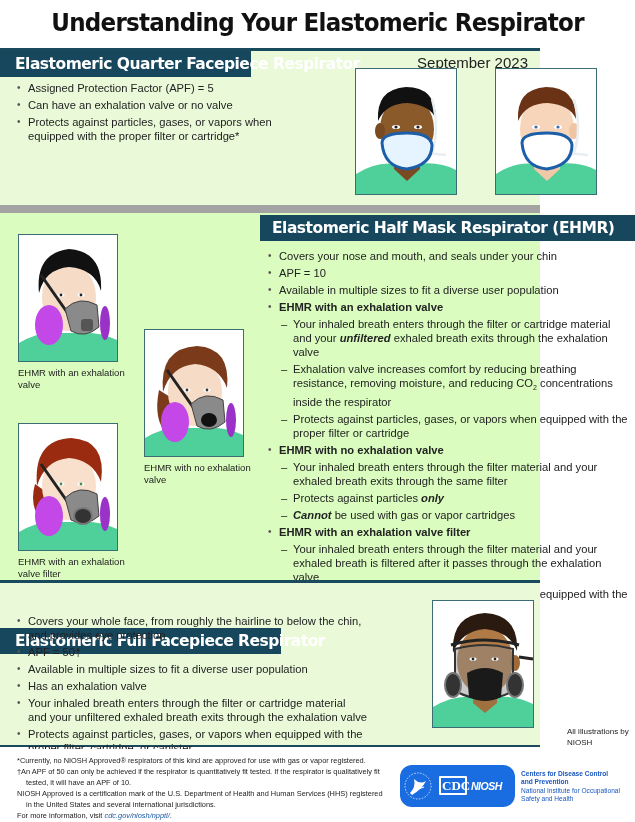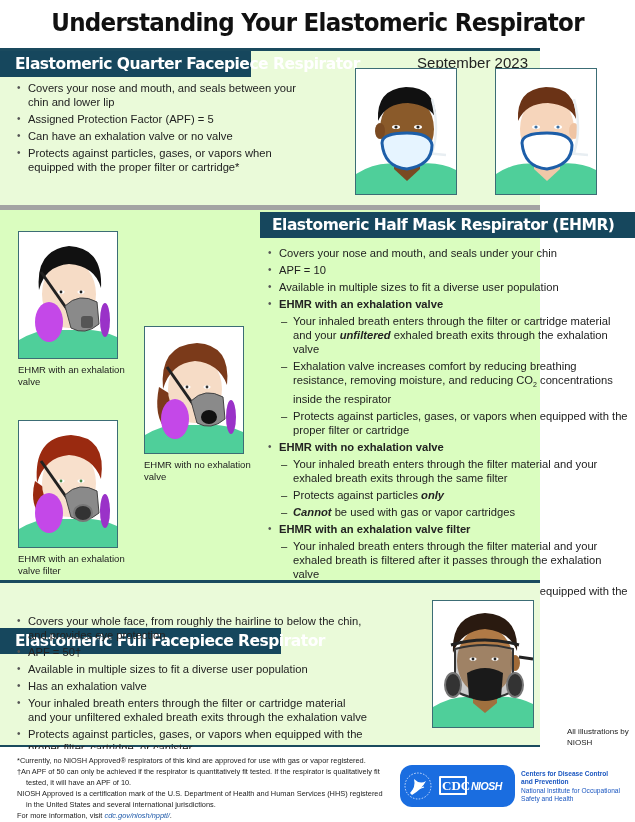--- a/index.html
+++ b/index.html
@@ -8,21 +8,21 @@
 
   .title {
     position: absolute; left: 0; top: 0; width: 635px; height: 48px;
     text-align: center; font-family: "DejaVu Sans", sans-serif; font-weight: bold;
     font-size: 25px; line-height: 46px; color: #111; letter-spacing: -0.8px;
     transform: scaleX(0.92); transform-origin: center;
   }
 
   .section { position: absolute; left: 0; width: 540px; }
   .sec1 { top: 48px; height: 157px; background: #eafad9; border-top: 3px solid #1a4a5e; }
-  .sec2 { top: 205px; height: 375px; background: #dafdbf; border-top: 5px solid #a3a3a3; }
+  .sec2 { top: 205px; height: 375px; background: #dafdbf; border-top: 8px solid #a3a3a3; }
   .sec3 { top: 580px; height: 167px; background: #eafad9; border-top: 3px solid #1a4a5e; border-bottom: 2px solid #1a4a5e; }
 
   .sec-header {
     position: absolute; background: #16475d; color: #fff;
     font-family: "DejaVu Sans", sans-serif; font-weight: bold; font-size: 15.5px;
     height: 26px; line-height: 26px; padding-left: 15px; letter-spacing: -0.5px;
     white-space: nowrap;
   }
   .sec1 .sec-header { left: 0; top: 0; width: 251px; }
   .sec2 .sec-header { left: 260px; top: 2px; width: 375px; padding-left: 12px; }
@@ -62,21 +62,20 @@
 </style>
 </head>
 <body>
 
 <div class="title">Understanding Your Elastomeric Respirator</div>
 
 <div class="section sec1">
   <div class="sec-header">Elastomeric Quarter Facepiece Respirator</div>
   <div class="date">September 2023</div>
   <ul class="bullets">
-    <li>Covers your nose and mouth, and seals between your chin and lower lip</li>
     <li>Assigned Protection Factor (APF) = 5</li>
     <li>Can have an exhalation valve or no valve</li>
     <li>Protects against particles, gases, or vapors when equipped with the proper filter or cartridge*</li>
   </ul>
 
   <div class="illus" style="left:355px; top:17px; width:102px; height:127px;">
     <svg width="102" height="127" viewBox="0 0 102 127">
       <path d="M0 127 L0 105 Q20 92 40 95 L62 95 Q84 92 102 102 L102 127 Z" fill="#4fcf9a"></path>
       <path d="M38 80 L38 100 L51 112 L64 100 L64 80 Z" fill="#7a4a22"></path>
       <ellipse cx="51" cy="60" rx="27" ry="33" fill="#8a5a2a"></ellipse>

